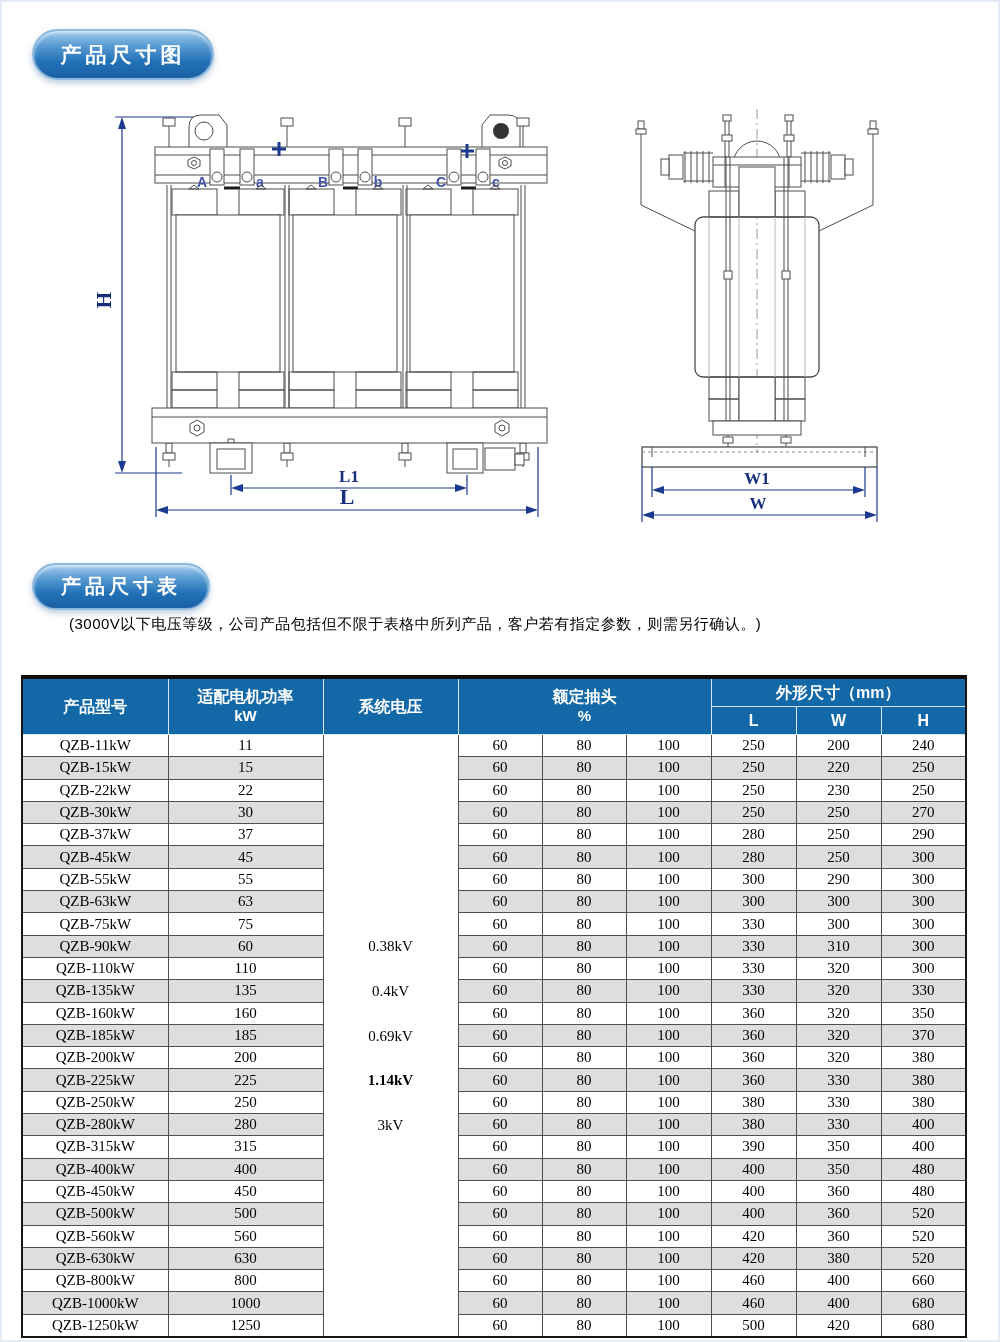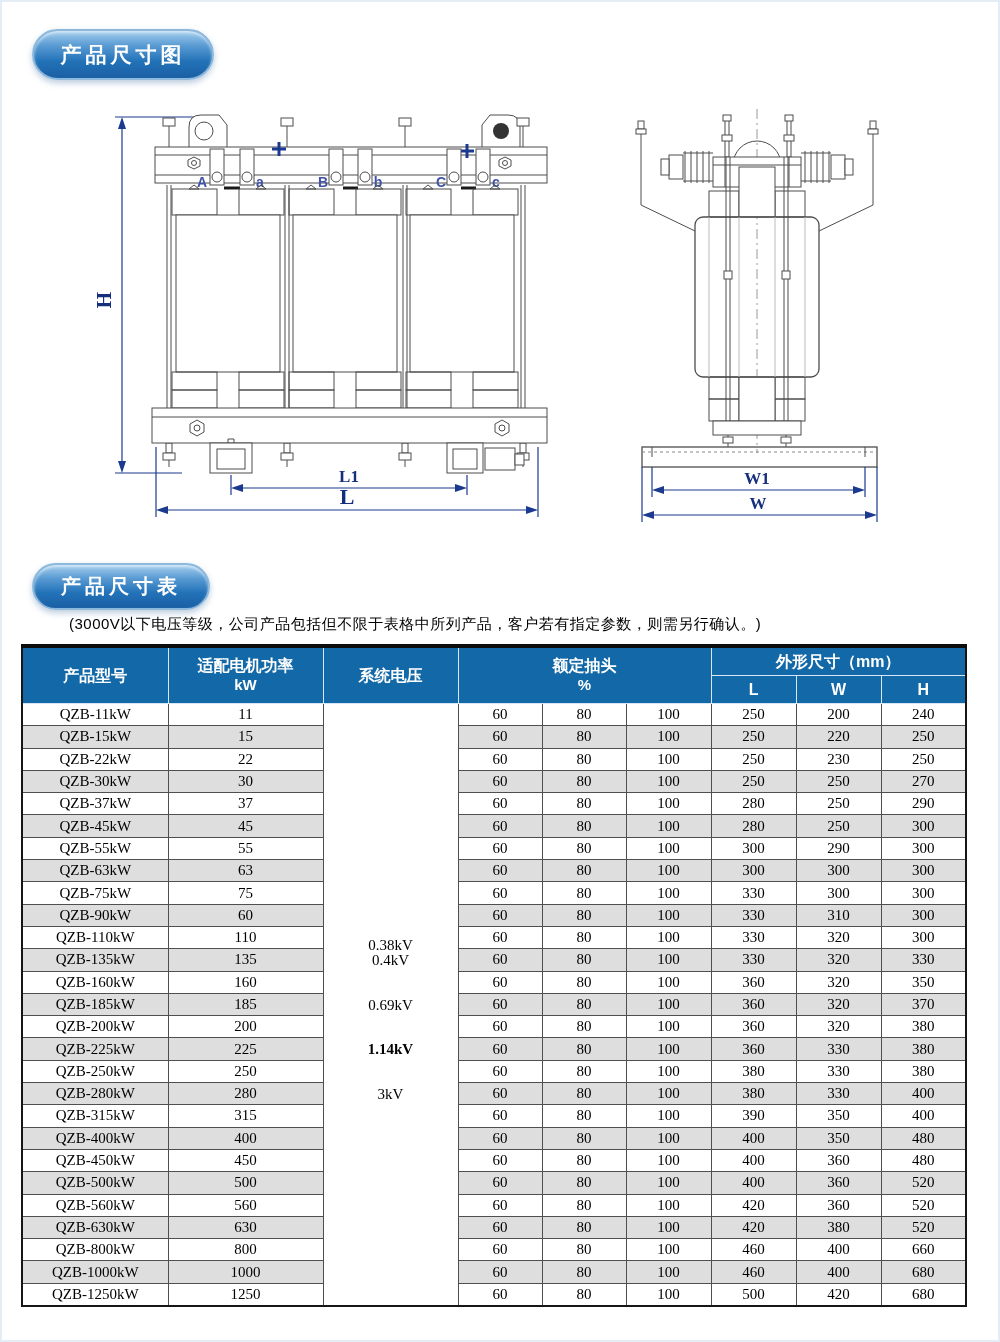--- a/index.html
+++ b/index.html
@@ -26,21 +26,21 @@
   .lnb{stroke:#4d4d4d;stroke-width:1.3;fill:none;}
   .wfill{fill:#ffffff;stroke:#4d4d4d;stroke-width:1;}
   .dim{stroke:#1b3a8f;stroke-width:1.2;fill:none;}
   .dimf{fill:#1b3a8f;}
   .dimtext{fill:#152f7d;font-family:"Liberation Serif",serif;font-weight:bold;}
   .termtext{fill:#4053a8;font-family:"Liberation Sans",sans-serif;font-weight:bold;font-size:14px;}
   .dark{stroke:#1a1a1a;stroke-width:3;fill:none;}
   .bluecross{stroke:#1b3a8f;stroke-width:3;fill:none;}
 
   
-  table.data-table{position:absolute;left:19px;top:642px;width:943px;border-collapse:collapse;table-layout:fixed;
+  table.data-table{position:absolute;left:19px;top:673px;width:943px;border-collapse:collapse;table-layout:fixed;
     border:2px solid #161616;border-top:4px solid #0c0c0c;}
   table.data-table th{background:#1368a7;color:#fff;font-family:"Liberation Sans",sans-serif;
     font-weight:bold;font-size:16px;border:1px solid #d7e7f4;height:27px;padding:0;line-height:1.25;}
   table.data-table td{border:1px solid #4f4f4f;background:#fff;text-align:center;
     font-family:"Liberation Serif",serif;font-size:15px;color:#000;height:21.3px;padding:0;}
   table.data-table tr.alt td{background:#dedede;}
   table.data-table td.vcell{background:#fff;position:relative;}
   .vlabel{position:absolute;left:0;right:0;text-align:center;transform:translateY(-50%);
     font-family:"Liberation Serif",serif;font-size:15px;color:#000;}
   .hsub{font-size:15px;}
@@ -334,21 +334,21 @@
         <th>L</th>
         <th>W</th>
         <th>H</th>
       </tr>
     </thead>
     <tbody id="tbody">
         <tr>
           <td>QZB-11kW</td>
           <td>11</td>
           <td rowspan="27" class="vcell">
-            <div class="vlabel" style="top: 35.1852%; margin-top: 30px;">0.38kV</div>
+            <div class="vlabel" style="top: 35.1852%;">0.38kV</div>
             <div class="vlabel" style="top: 42.5926%;">0.4kV</div>
             <div class="vlabel" style="top: 50%;">0.69kV</div>
             <div class="vlabel" style="top: 57.4074%; font-weight: bold;">1.14kV</div>
             <div class="vlabel" style="top: 64.8148%;">3kV</div>
           </td>
           <td>60</td>
           <td>80</td>
           <td>100</td>
           <td>250</td>
           <td>200</td>

